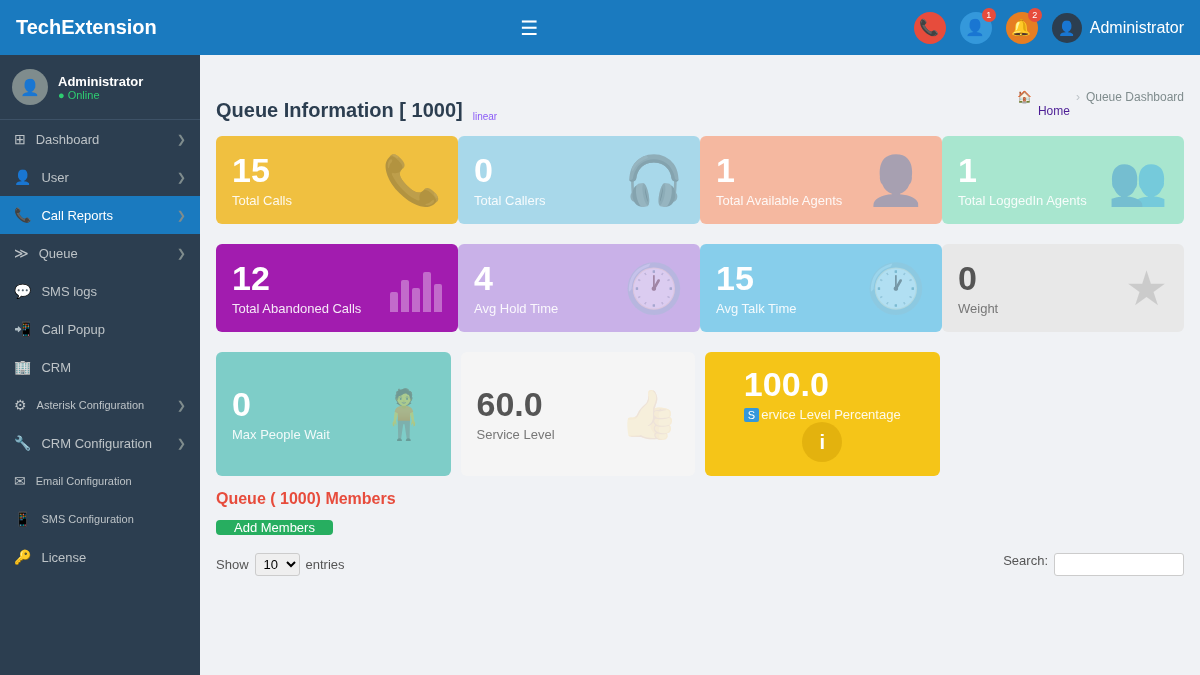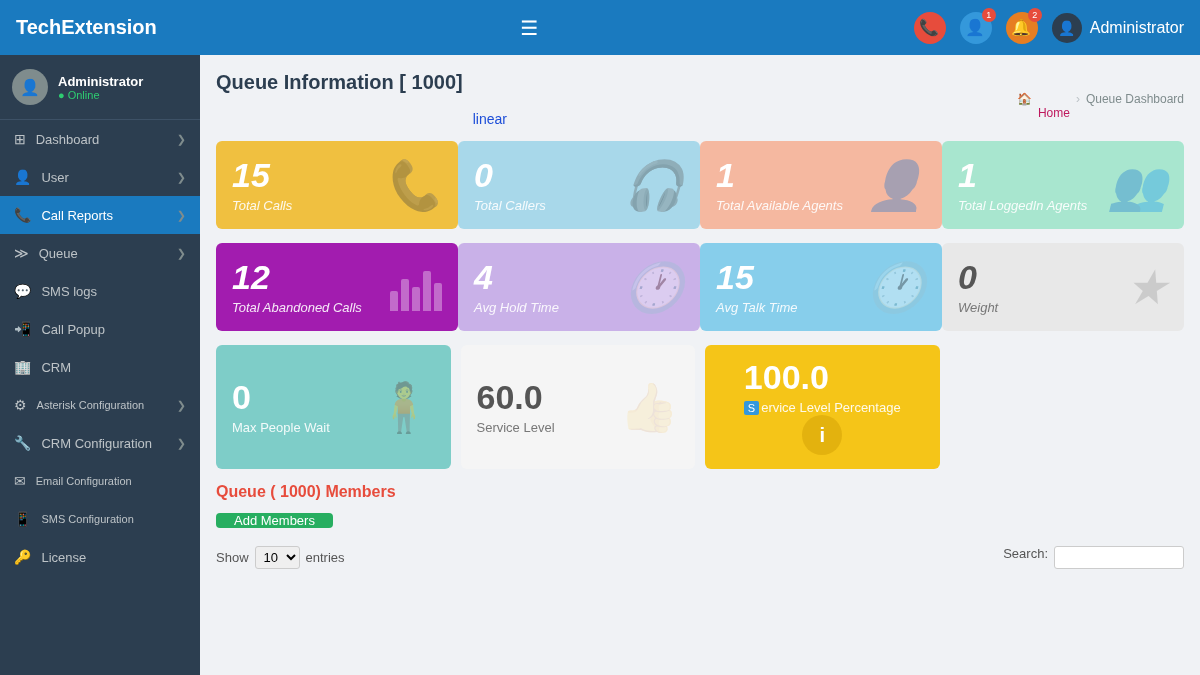--- a/index.html
+++ b/index.html
@@ -134,49 +134,48 @@
 
     
     .breadcrumb-bar {
       display: flex;
       justify-content: space-between;
       align-items: center;
       margin-bottom: 14px;
     }
     .page-title-area {
       display: flex;
-      align-items: flex-start;
+      align-items: flex-end;
       gap: 10px;
     }
     .page-title {
       font-size: 20px;
       color: #2c3e50;
       font-weight: 600;
     }
     .linear-badge {
-      color: #1d4ed8;
-      font-size: 14px;
+      color: #8b5cf6;
+      font-size: 10px;
       margin-top: 40px;
     }
     .breadcrumb {
       display: flex;
       align-items: center;
       gap: 6px;
       color: #7f8c8d;
       font-size: 12px;
     }
-    .breadcrumb a { color: #be185d; text-decoration: none; margin-top: 28px; }
+    .breadcrumb a { color: #4c1d95; text-decoration: none; margin-top: 28px; }
     .breadcrumb-sep { color: #bdc3c7; }
 
     
     .stats-grid {
       display: grid;
       grid-template-columns: repeat(4, 1fr);
-      margin-bottom: 14px;
-      font-style: italic;
+      margin-bottom: 20px;
     }
     .stat-card {
       border-radius: 6px;
       padding: 14px 16px;
       display: flex;
       align-items: center;
       justify-content: space-between;
       min-height: 88px;
       position: relative;
       overflow: hidden;

